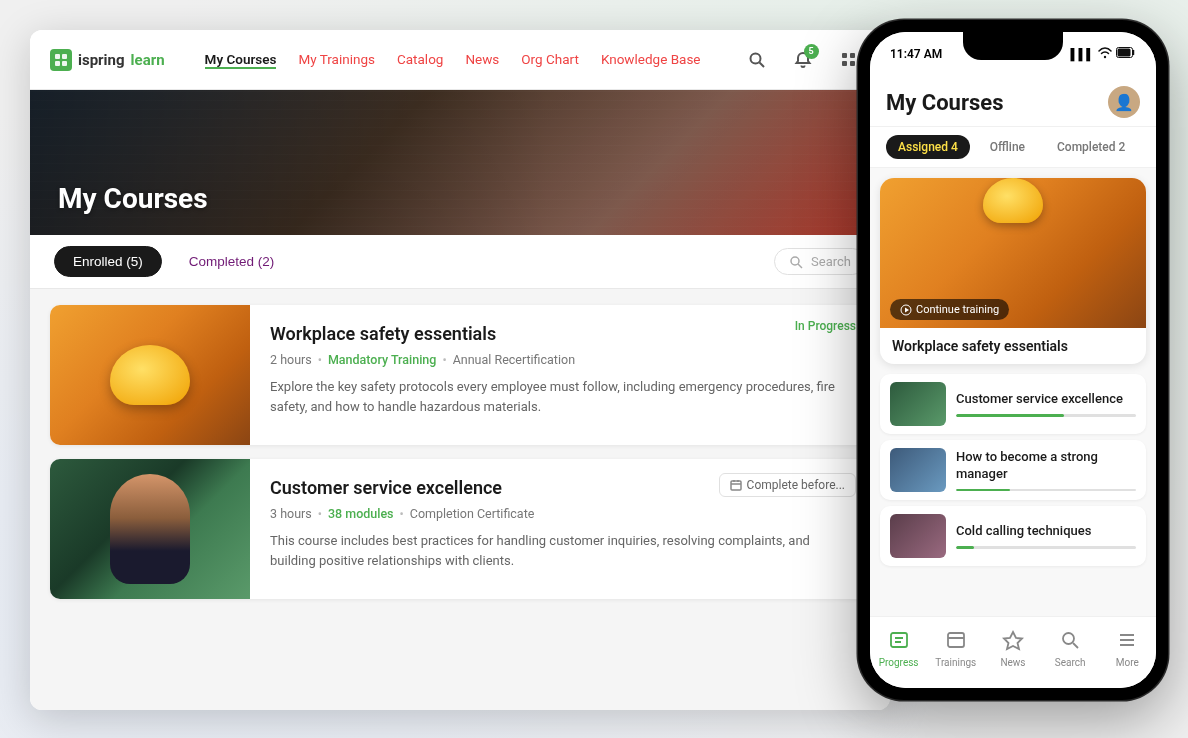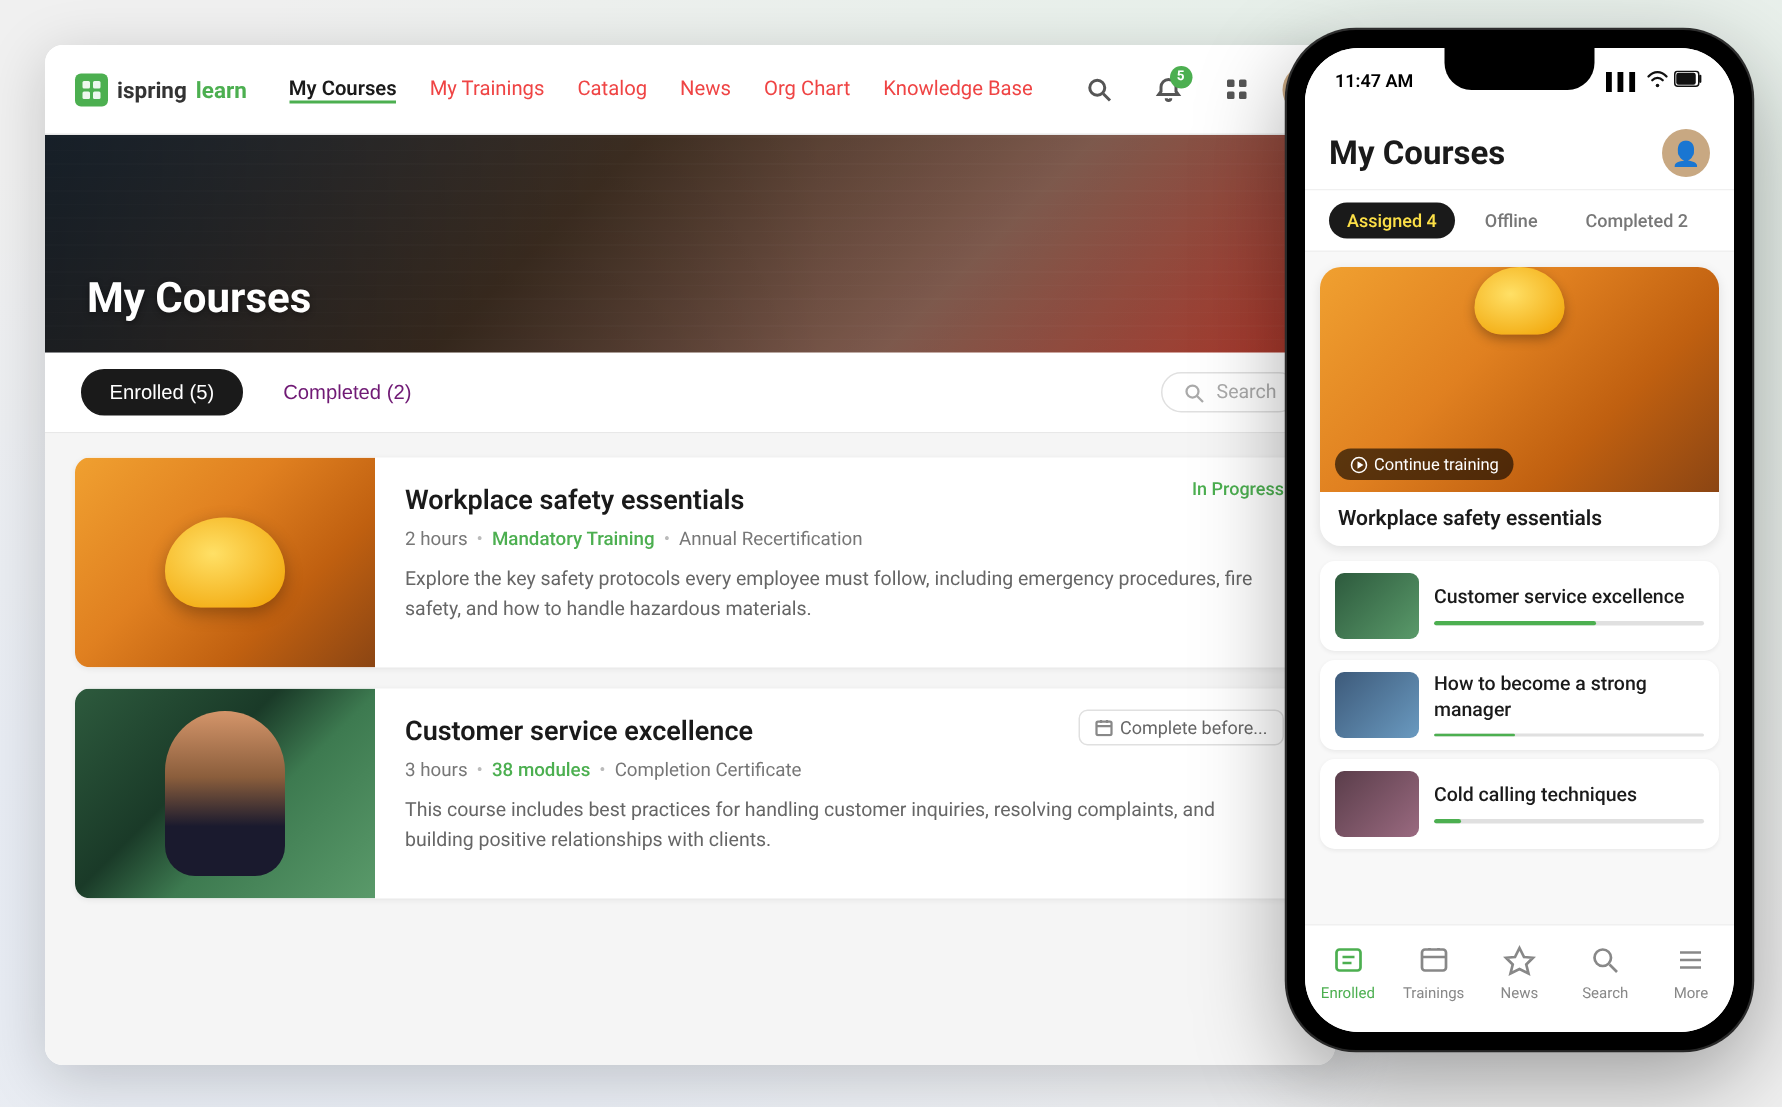--- a/index.html
+++ b/index.html
@@ -29,21 +29,21 @@
     }
 
     
     .navbar {
       background: #fff;
       height: 60px;
       display: flex;
       align-items: center;
       padding: 0 20px;
       border-bottom: 1px solid #e8e8e8;
-      gap: 28px;
+      gap: 40px;
     }
     .logo {
       display: flex;
       align-items: center;
       gap: 6px;
       font-size: 15px;
       font-weight: 700;
       color: #1a1a1a;
       white-space: nowrap;
     }
@@ -759,21 +759,21 @@
 
       <div class="phone-bottom-nav">
         <div class="phone-nav-item active">
           <div class="phone-nav-icon" style="color:#4caf50;">
             <svg width="22" height="22" viewBox="0 0 22 22" fill="none" stroke="#4caf50" stroke-width="1.8">
               <rect x="3" y="4" width="16" height="14" rx="2"></rect>
               <line x1="7" y1="9" x2="15" y2="9"></line>
               <line x1="7" y1="13" x2="13" y2="13"></line>
             </svg>
           </div>
-          <span class="phone-nav-label" style="color:#4caf50;">Enrolled</span>
+          <span class="phone-nav-label" style="color:#4caf50;">Progress</span>
         </div>
         <div class="phone-nav-item">
           <div class="phone-nav-icon">
             <svg width="22" height="22" viewBox="0 0 22 22" fill="none" stroke="#888" stroke-width="1.8">
               <rect x="3" y="4" width="16" height="14" rx="2"></rect>
               <line x1="8" y1="4" x2="8" y2="3"></line>
               <line x1="14" y1="4" x2="14" y2="3"></line>
               <line x1="3" y1="9" x2="19" y2="9"></line>
             </svg>
           </div>

